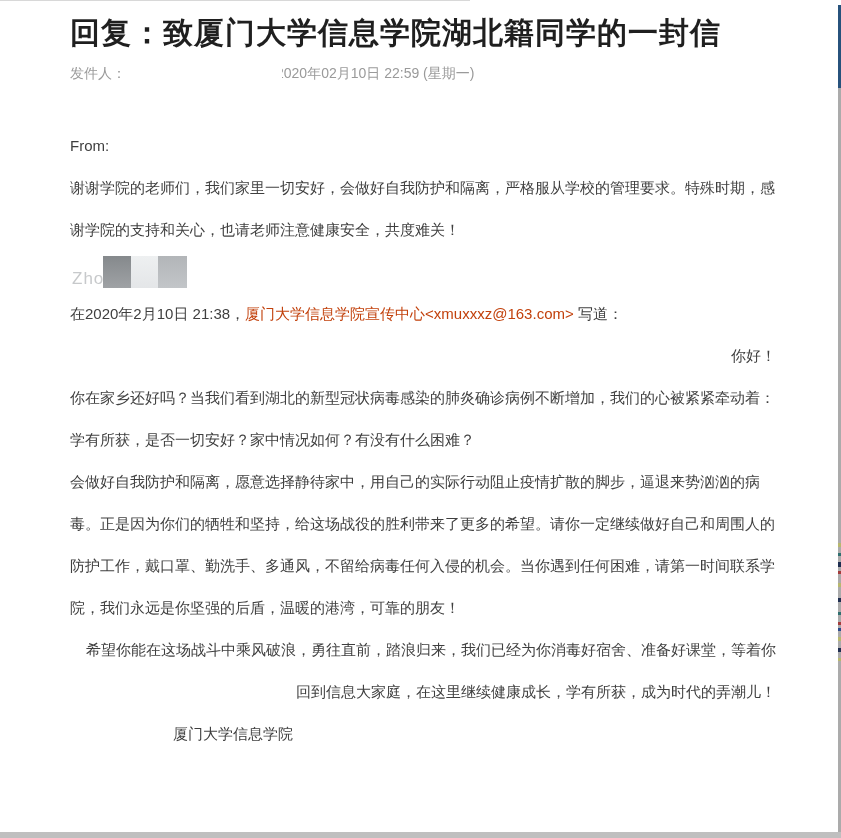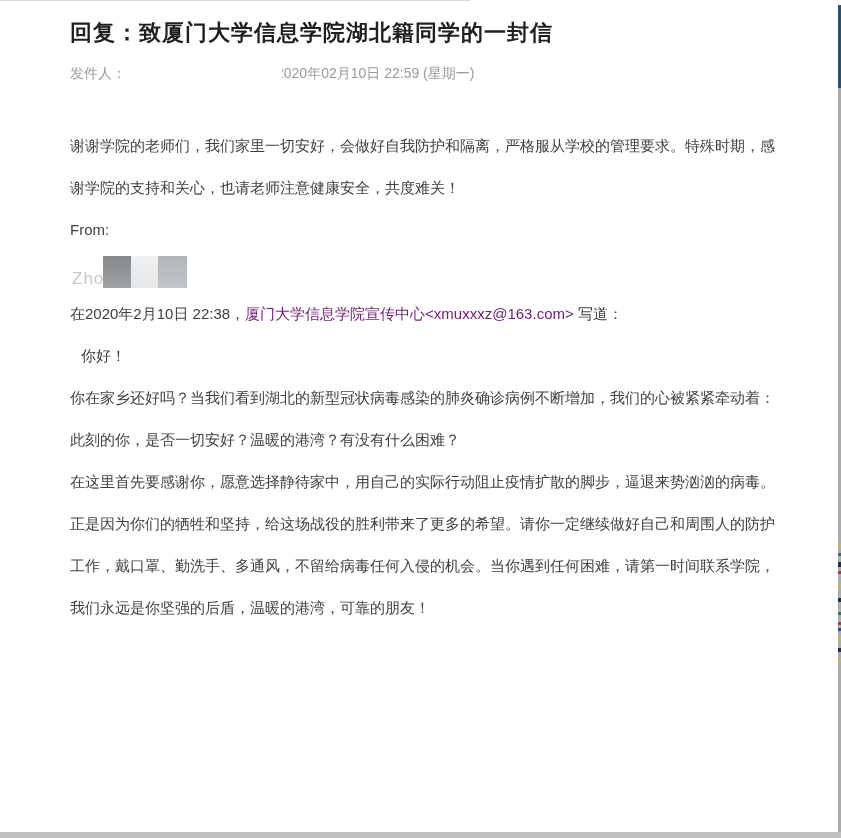--- a/index.html
+++ b/index.html
@@ -10,37 +10,37 @@
   .page{position:absolute;inset:0;background:#fff;}
   .top-border{position:absolute;top:0;left:0;width:470px;height:1px;background:#d8d8d8;}
   .bottom-bar{position:absolute;left:0;bottom:0;width:841px;height:6px;background:#bfbfbf;}
   .right-strip{position:absolute;top:0;right:0;width:3px;height:832px;background:#ffffff;}
   .right-strip .track{position:absolute;top:88px;left:0;width:3px;height:744px;background:#ababab;}
   .right-strip .thumb{position:absolute;top:5px;left:0;width:3px;height:83px;background:#27527c;}
   .speck{position:absolute;left:0;width:3px;}
 
   .title{
     margin:16px 0 0 70px;width:720px;
-    font-size:22px;font-weight:bold;color:#1f1f1f;letter-spacing:1px;line-height:34px;
+    font-size:30px;font-weight:bold;color:#1f1f1f;letter-spacing:1px;line-height:34px;
   }
   .meta{
     margin:13px 0 0 70px;font-size:14px;color:#9a9a9a;line-height:20px;white-space:nowrap;
   }
   .meta .gap{display:inline-block;width:150px;height:1px;}
   .meta .date{position:relative;}
   .meta .date .cover{position:absolute;left:-2px;top:-2px;width:8px;height:22px;background:#fff;}
 
   .content{
     margin:42px 0 0 70px;width:706px;
     font-size:15px;color:#3f3f3f;line-height:42px;
   }
   .content p{margin:0;}
-  .indent1{padding-left:11px;}
+  .indent1{padding-left:11px;text-align:right;}
   .signature{padding-left:103px;}
-  a.quote-link{color:#701a75;text-decoration:none;text-align:center;}
+  a.quote-link{color:#c2410c;text-decoration:none;text-align:center;}
 
   .name-block{position:relative;height:32px;margin:5px 0;width:230px;}
   .name-block .faint{
     position:absolute;left:2px;top:2px;font-size:17px;color:#c7c9cb;letter-spacing:1px;
   }
   .name-block .rbox{position:absolute;top:0;height:32px;}
   .rbox.b1{left:33px;width:28px;background:linear-gradient(#85898c,#9fa2a5);}
   .rbox.b2{left:61px;width:27px;background:linear-gradient(#eef0f1,#e4e6e8);}
   .rbox.b3{left:88px;width:29px;background:linear-gradient(#b2b5b8,#c2c5c8);}
   .redact-white{display:inline-block;width:58px;height:14px;background:#fff;vertical-align:middle;}
@@ -51,37 +51,39 @@
 <div class="page">
   <div class="top-border"></div>
 
   <h1 class="title">回复：致厦门大学信息学院湖北籍同学的一封信</h1>
 
   <div class="meta">
     <span>发件人：</span><span class="gap"></span><span class="date"><span class="cover"></span><span>2020年02月10日 22:59 (星期一)</span></span>
   </div>
 
   <div class="content">
+    <p>From:</p>
     <p>谢谢学院的老师们，我们家里一切安好，会做好自我防护和隔离，严格服从学校的管理要求。特殊时期，感谢学院的支持和关心，也请老师注意健康安全，共度难关！</p>
-    <p>From:</p>
 
     <div class="name-block">
       <span class="faint">Zhongh</span>
       <span class="rbox b1"></span>
       <span class="rbox b2"></span>
       <span class="rbox b3"></span>
     </div>
 
 
-    <p><span>在2020年2月10日 22:38，</span><a class="quote-link" href="#">厦门大学信息学院宣传中心&lt;xmuxxxz@163.com&gt;</a><span> 写道：</span></p>
+    <p><span>在2020年2月10日 21:38，</span><a class="quote-link" href="#">厦门大学信息学院宣传中心&lt;xmuxxxz@163.com&gt;</a><span> 写道：</span></p>
 
 
     <p class="indent1">你好！</p>
-    <p>你在家乡还好吗？当我们看到湖北的新型冠状病毒感染的肺炎确诊病例不断增加，我们的心被紧紧牵动着：此刻的你，是否一切安好？温暖的港湾？有没有什么困难？</p>
-    <p>在这里首先要感谢你，愿意选择静待家中，用自己的实际行动阻止疫情扩散的脚步，逼退来势汹汹的病毒。正是因为你们的牺牲和坚持，给这场战役的胜利带来了更多的希望。请你一定继续做好自己和周围人的防护工作，戴口罩、勤洗手、多通风，不留给病毒任何入侵的机会。当你遇到任何困难，请第一时间联系学院，我们永远是你坚强的后盾，温暖的港湾，可靠的朋友！</p>
+    <p>你在家乡还好吗？当我们看到湖北的新型冠状病毒感染的肺炎确诊病例不断增加，我们的心被紧紧牵动着：学有所获，是否一切安好？家中情况如何？有没有什么困难？</p>
+    <p>会做好自我防护和隔离，愿意选择静待家中，用自己的实际行动阻止疫情扩散的脚步，逼退来势汹汹的病毒。正是因为你们的牺牲和坚持，给这场战役的胜利带来了更多的希望。请你一定继续做好自己和周围人的防护工作，戴口罩、勤洗手、多通风，不留给病毒任何入侵的机会。当你遇到任何困难，请第一时间联系学院，我们永远是你坚强的后盾，温暖的港湾，可靠的朋友！</p>
+    <p class="indent1">希望你能在这场战斗中乘风破浪，勇往直前，踏浪归来，我们已经为你消毒好宿舍、准备好课堂，等着你回到信息大家庭，在这里继续健康成长，学有所获，成为时代的弄潮儿！</p>
+    <p class="signature">厦门大学信息学院</p>
   </div>
 
   <div class="right-strip">
     <div class="track"></div>
     <div class="thumb"></div>
     <div class="speck" style="top:543px;height:4px;background:#b8b86e;"></div>
     <div class="speck" style="top:553px;height:3px;background:#2f6f6f;"></div>
     <div class="speck" style="top:562px;height:5px;background:#1e2d50;"></div>
     <div class="speck" style="top:571px;height:3px;background:#a33c3c;"></div>
     <div class="speck" style="top:583px;height:4px;background:#b8b86e;"></div>

